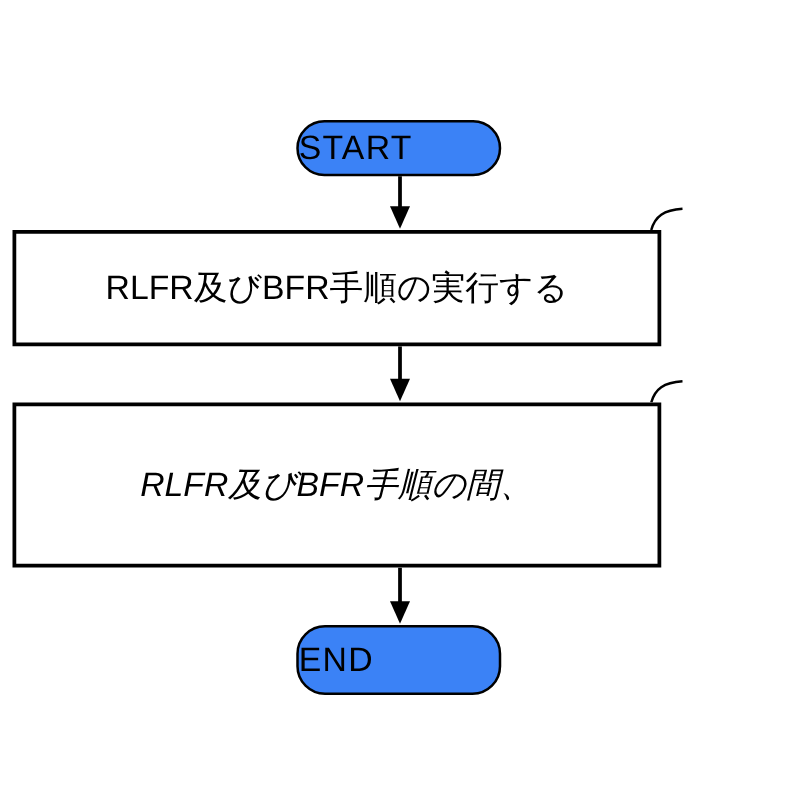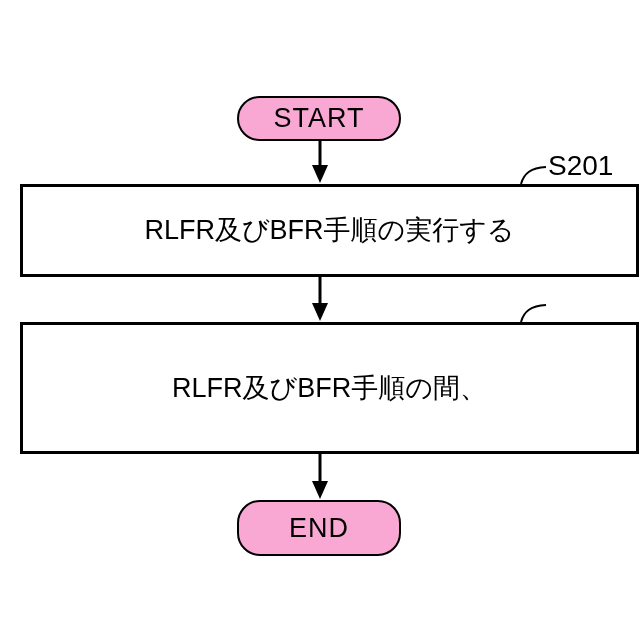--- a/index.html
+++ b/index.html
@@ -24,46 +24,46 @@
   svg.overlay {
     position: absolute;
     left: 0; top: 0;
     pointer-events: none;
   }
   .terminator {
     position: absolute;
     box-sizing: border-box;
     border: 2px solid #000;
     border-radius: 23px;
-    background: #f9a8d4;
+    background: #3b82f6;
     display: flex;
     align-items: center;
-    justify-content: center;
+    justify-content: flex-start;
     font-size: 27px;
     letter-spacing: 1px;
   }
   .terminator.start { left: 237px; top: 96px;  width: 164px; height: 45px; }
   .terminator.end   { left: 237px; top: 500px; width: 164px; height: 56px; }
   .process {
     position: absolute;
-    left: 20px;
-    width: 619px;
+    left: 10px;
+    width: 519px;
     box-sizing: border-box;
     border: 3px solid #000;
     background: #fff;
     display: flex;
     flex-direction: column;
     align-items: center;
     justify-content: center;
     text-align: center;
     font-size: 27px;
     line-height: 45px;
   }
   .process.box1 { top: 184px; height: 93px; }
-  .process.box2 { top: 322px; height: 132px; }
+  .process.box2 { top: 322px; height: 132px; font-style: italic; }
   .step-label {
     position: absolute;
     font-size: 28px;
     line-height: 28px;
   }
   .step-label.label1 { left: 548px; top: 152px; }
   .step-label.label2 { left: 548px; top: 290px; }
 </style>
 </head>
 <body>
@@ -89,21 +89,20 @@
 
     <path d="M 521 184 C 524 173 531 168 546 167" stroke="#000" stroke-width="2" fill="none"></path>
 
     <path d="M 521 322 C 524 311 531 306 546 305" stroke="#000" stroke-width="2" fill="none"></path>
   </svg>
 
   <div class="terminator start">
     <span>START</span>
   </div>
 
-  <div class="step-label label1">S201</div>
 
   <div class="process box1">
     <span>RLFR及びBFR手順の実行する</span>
   </div>
 
 
   <div class="process box2">
     <span>RLFR及びBFR手順の間、</span>
   </div>
 

